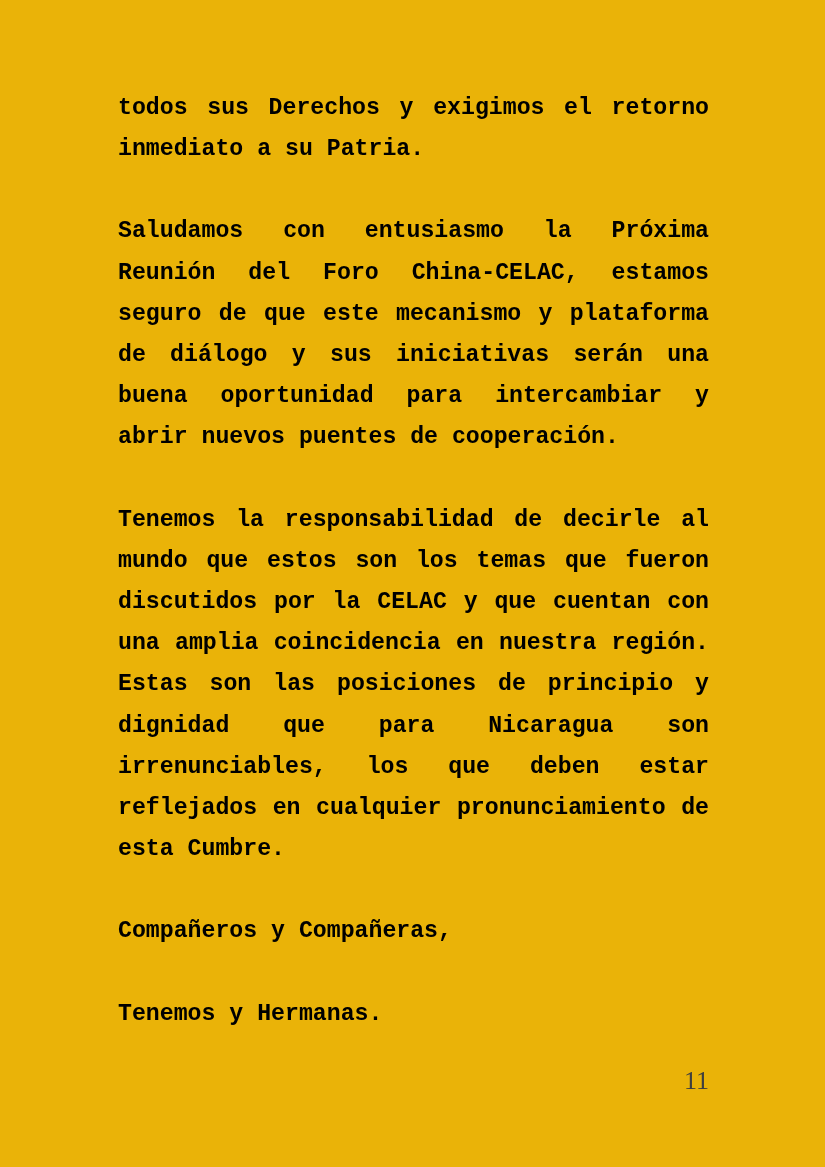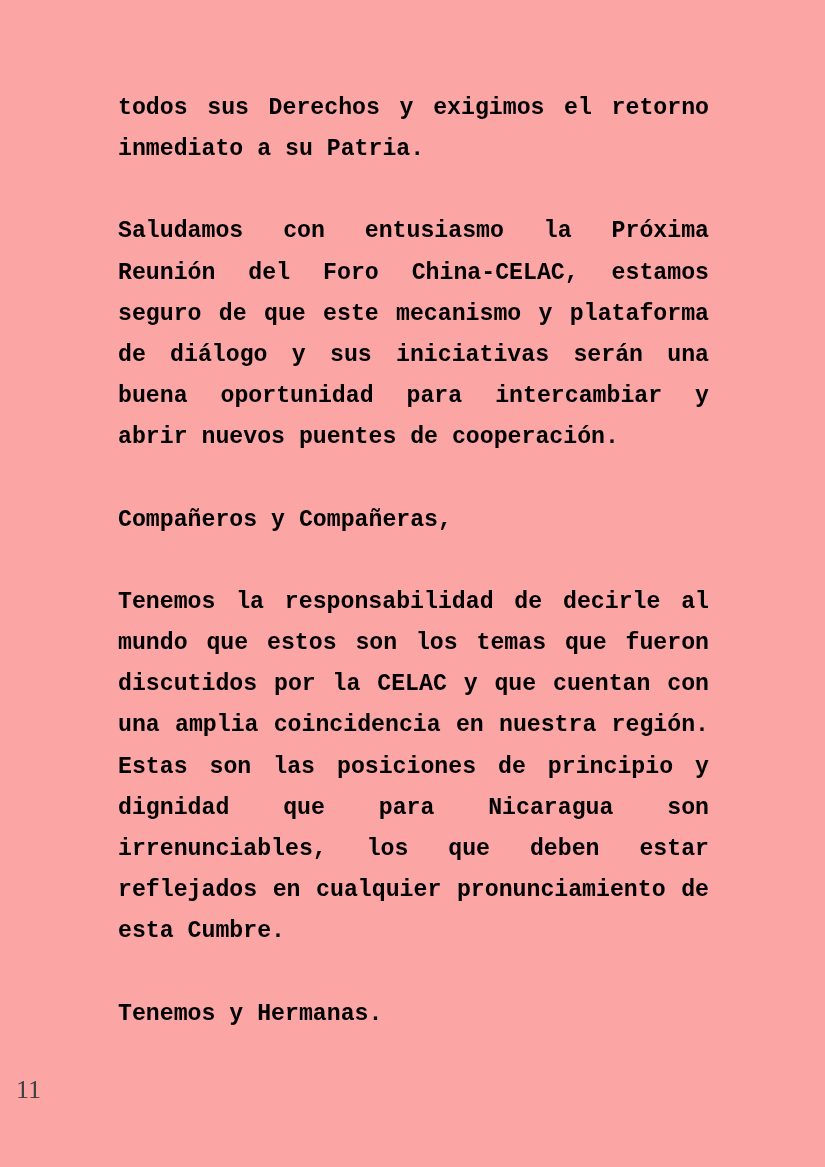--- a/index.html
+++ b/index.html
@@ -11,21 +11,21 @@
 
   body {
     font-family: "Liberation Mono", "DejaVu Sans Mono", monospace;
   }
 
   #page {
     position: relative;
     width: 825px;
     height: 1167px;
     margin: 0 auto;
-    background: #fca5a5;
+    background: #eab308;
     overflow: hidden;
   }
 
   #text-column {
     position: absolute;
     left: 118px;
     top: 88px;
     width: 591px;
   }
 
@@ -47,45 +47,45 @@
     text-align: left;
     text-align-last: left;
   }
 
   .paragraph:last-child {
     margin-bottom: 0;
   }
 
   #page-number {
     position: absolute;
-    left: 16px;
+    left: 0;
     top: 1066px;
     width: 709px;
+    text-align: right;
     font-family: "Liberation Serif", "DejaVu Serif", serif;
     font-size: 26px;
     font-weight: normal;
     line-height: 30px;
     color: #3f3f3f;
-    margin-top: 9px;
   }
 </style>
 </head>
 <body>
 
 <div id="page">
 
   <div id="text-column">
 
     <p class="paragraph">todos sus Derechos y exigimos el retorno inmediato a su Patria.</p>
 
     <p class="paragraph">Saludamos con entusiasmo la Próxima Reunión del Foro China-CELAC, estamos seguro de que este mecanismo y plataforma de diálogo y sus iniciativas serán una buena oportunidad para intercambiar y abrir nuevos puentes de cooperación.</p>
 
+    <p class="paragraph">Tenemos la responsabilidad de decirle al mundo que estos son los temas que fueron discutidos por la CELAC y que cuentan con una amplia coincidencia en nuestra región. Estas son las posiciones de principio y dignidad que para Nicaragua son irrenunciables, los que deben estar reflejados en cualquier pronunciamiento de esta Cumbre.</p>
+
     <p class="paragraph flush-left">Compañeros y Compañeras,</p>
-
-    <p class="paragraph">Tenemos la responsabilidad de decirle al mundo que estos son los temas que fueron discutidos por la CELAC y que cuentan con una amplia coincidencia en nuestra región. Estas son las posiciones de principio y dignidad que para Nicaragua son irrenunciables, los que deben estar reflejados en cualquier pronunciamiento de esta Cumbre.</p>
 
     <p class="paragraph flush-left">Tenemos y Hermanas.</p>
 
   </div>
 
   <div id="page-number">11</div>
 
 </div>
 
 </body></html>

